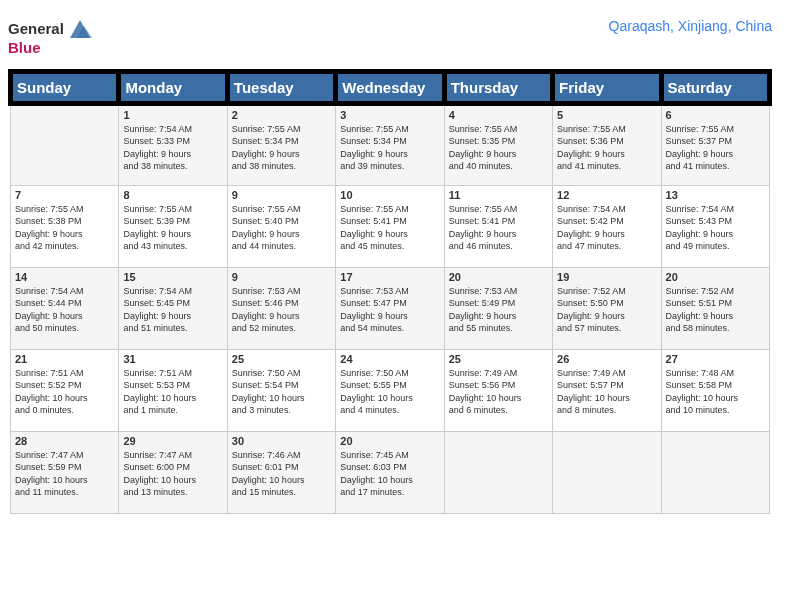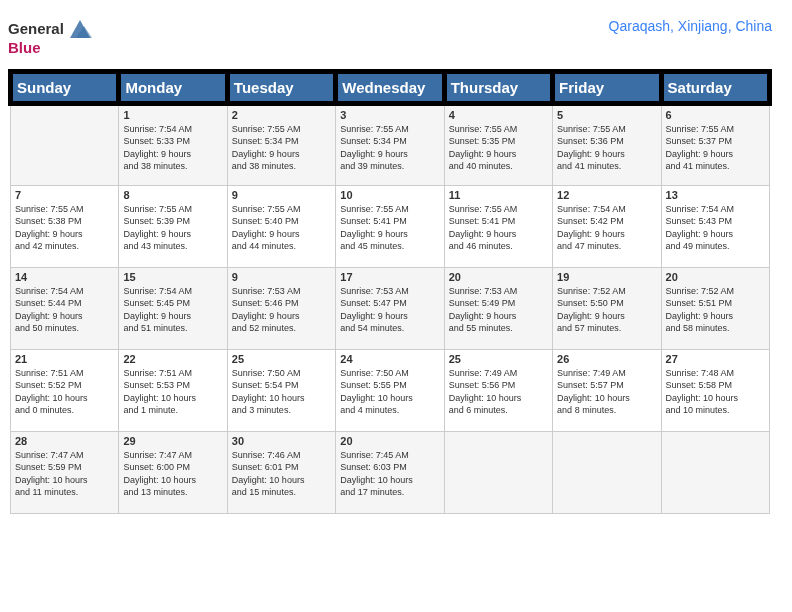--- a/index.html
+++ b/index.html
@@ -275,21 +275,21 @@
         </tr>
         <tr>
           <td>
             <span class="day-num">21</span>
             <div class="day-info" style="white-space: pre-line;">Sunrise: 7:51 AM
 Sunset: 5:52 PM
 Daylight: 10 hours
 and 0 minutes.</div>
           </td>
           <td>
-            <span class="day-num">22</span>
+            <span class="day-num">31</span>
             <div class="day-info" style="white-space: pre-line;">Sunrise: 7:51 AM
 Sunset: 5:53 PM
 Daylight: 10 hours
 and 1 minute.</div>
           </td>
           <td>
             <span class="day-num">25</span>
             <div class="day-info" style="white-space: pre-line;">Sunrise: 7:50 AM
 Sunset: 5:54 PM
 Daylight: 10 hours

